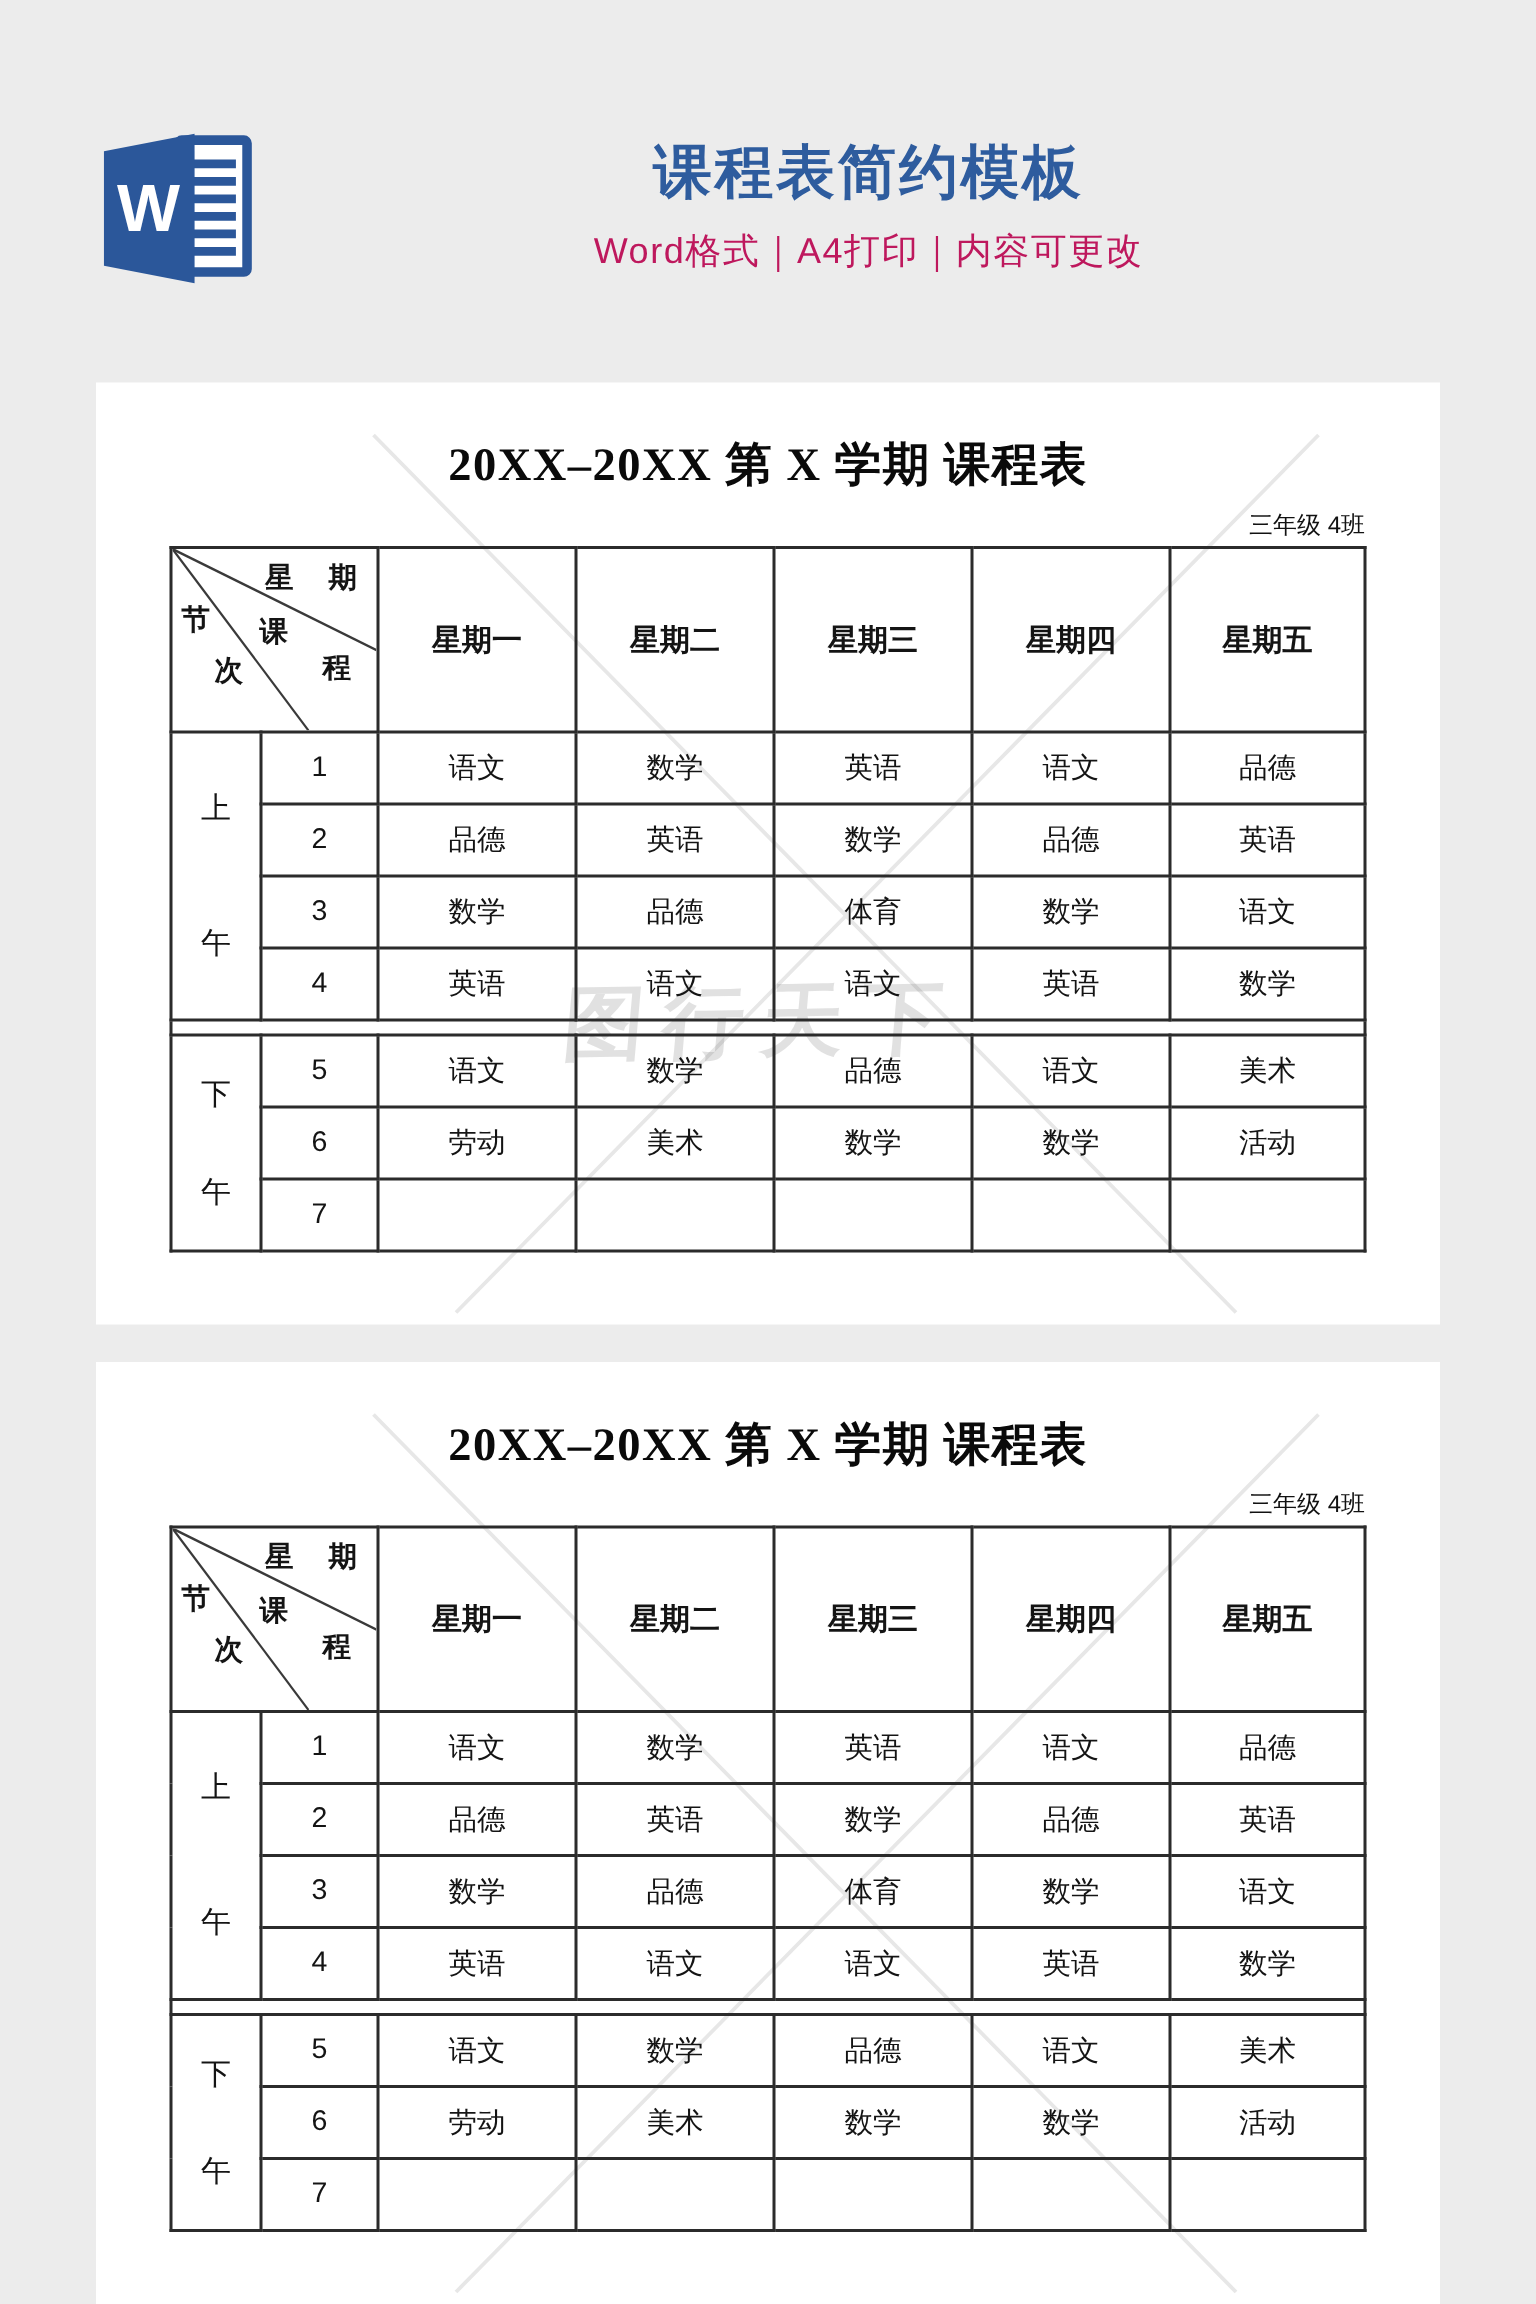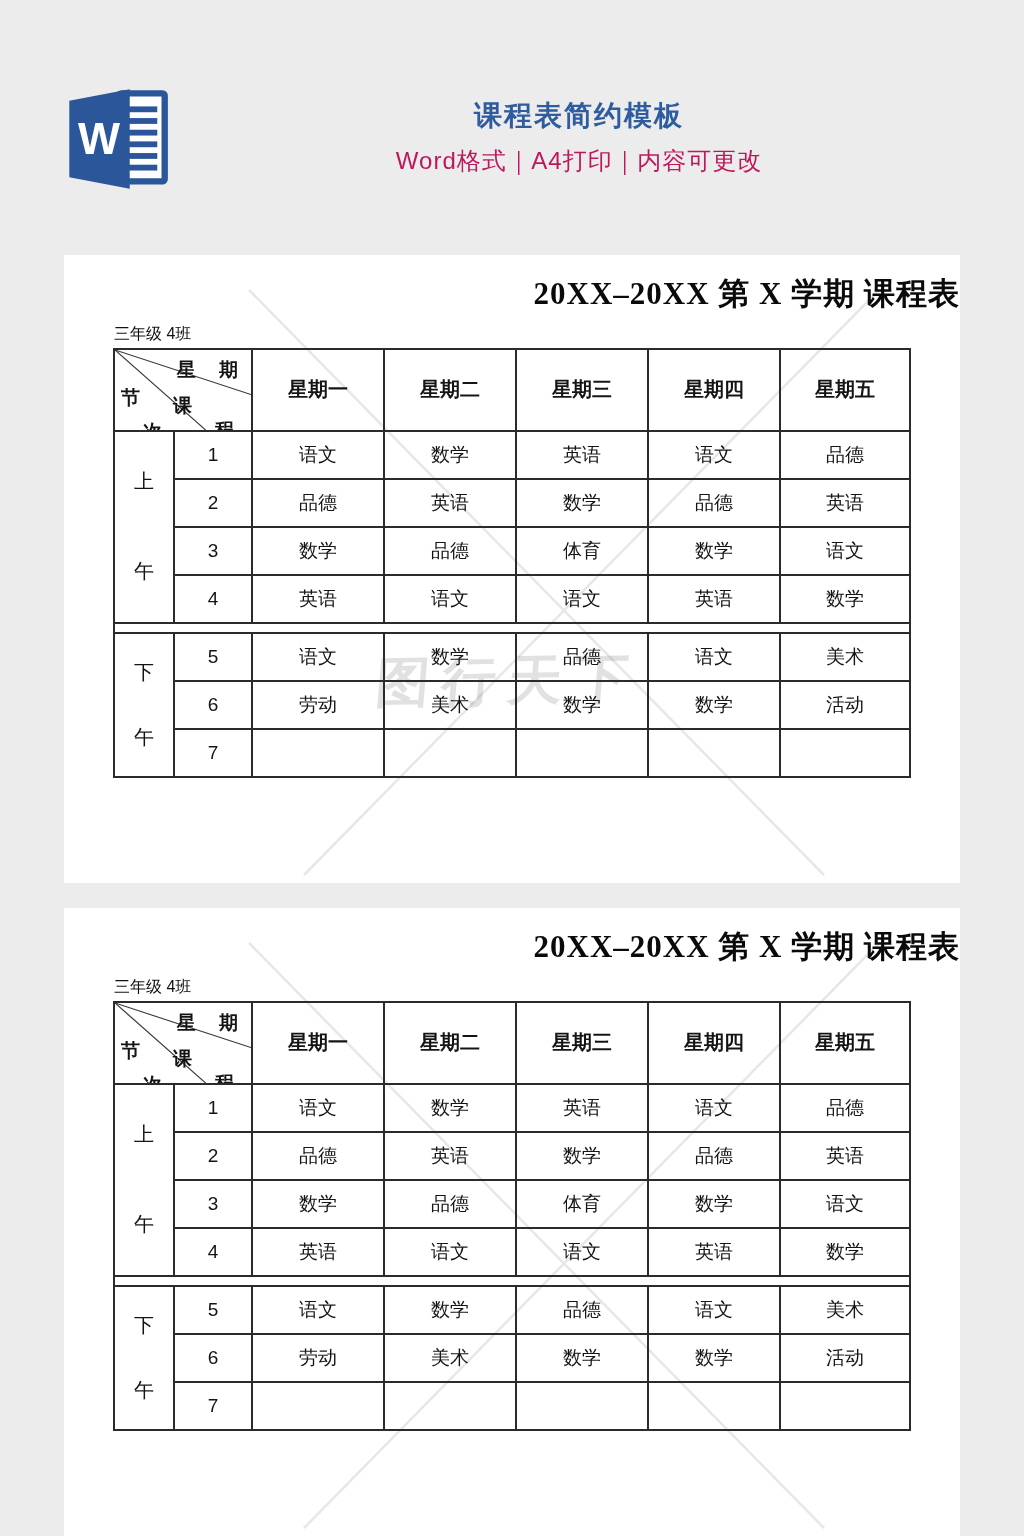--- a/index.html
+++ b/index.html
@@ -14,21 +14,21 @@
   }
 
   
   .header {
     position: absolute; left: 64px; top: 82px; right: 0; height: 114px;
     display: flex; align-items: center;
   }
   .word-icon { width: 106px; height: 106px; flex: 0 0 auto; display: block; }
   .header-text { flex: 1; text-align: center; padding-right: 36px; }
   .h-title {
-    font-size: 28px; font-weight: 700; color: #2e5c9e; letter-spacing: 2px;
+    font-size: 39px; font-weight: 700; color: #2e5c9e; letter-spacing: 2px;
     line-height: 1.1;
   }
   .h-sub { margin-top: 14px; font-size: 24px; color: #be185d; letter-spacing: 1px; }
 
   
   .panel {
     position: absolute; left: 64px; width: 896px; height: 628px;
     background: #ffffff; overflow: hidden;
   }
   .panel-1 { top: 255px; }
@@ -38,43 +38,43 @@
   .wm-text {
     position: absolute; left: 312px; top: 390px;
     font-size: 54px; font-weight: 700; letter-spacing: 12px;
     color: rgba(70, 70, 70, 0.16);
     transform: skewX(-6deg) rotate(-1deg);
     white-space: nowrap;
   }
 
   .doc-title {
     position: relative;
-    padding-top: 20px; text-align: right;
+    padding-top: 36px; text-align: center;
     font-family: "Liberation Serif", serif;
     font-weight: 700; font-size: 31px; letter-spacing: 1px; color: #0a0a0a;
     line-height: 1.25;
   }
   .class-label {
     position: relative;
-    width: 796px; margin: 10px auto 3px; text-align: left;
+    width: 796px; margin: 10px auto 3px; text-align: right;
     font-size: 16px; color: #111;
   }
 
   table.schedule-table {
     position: relative;
     width: 796px; margin: 0 auto;
     border-collapse: collapse; table-layout: fixed;
   }
   .schedule-table td {
     border: 2px solid #2b2b2b;
     text-align: center; vertical-align: middle;
     padding: 0; font-size: 19px; color: #141414;
     overflow: hidden;
   }
-  .head-row td { height: 82px; }
+  .head-row td { height: 123px; }
   td.day { font-weight: 700; font-size: 20px; border-radius: 22px; }
 
   td.corner { position: relative; }
   .corner .diag { position: absolute; left: 0; top: 0; width: 100%; height: 100%; display: block; }
   .ck { position: absolute; font-weight: 700; font-size: 19px; line-height: 1; }
   .ck-week  { top: 10px;  right: 4px; letter-spacing: 9px; }
   .ck-jie   { top: 38px;  left: 6px; }
   .ck-ke    { top: 46px;  left: 58px; }
   .ck-ci    { top: 72px;  left: 28px; }
   .ck-cheng { top: 70px;  left: 100px; }

